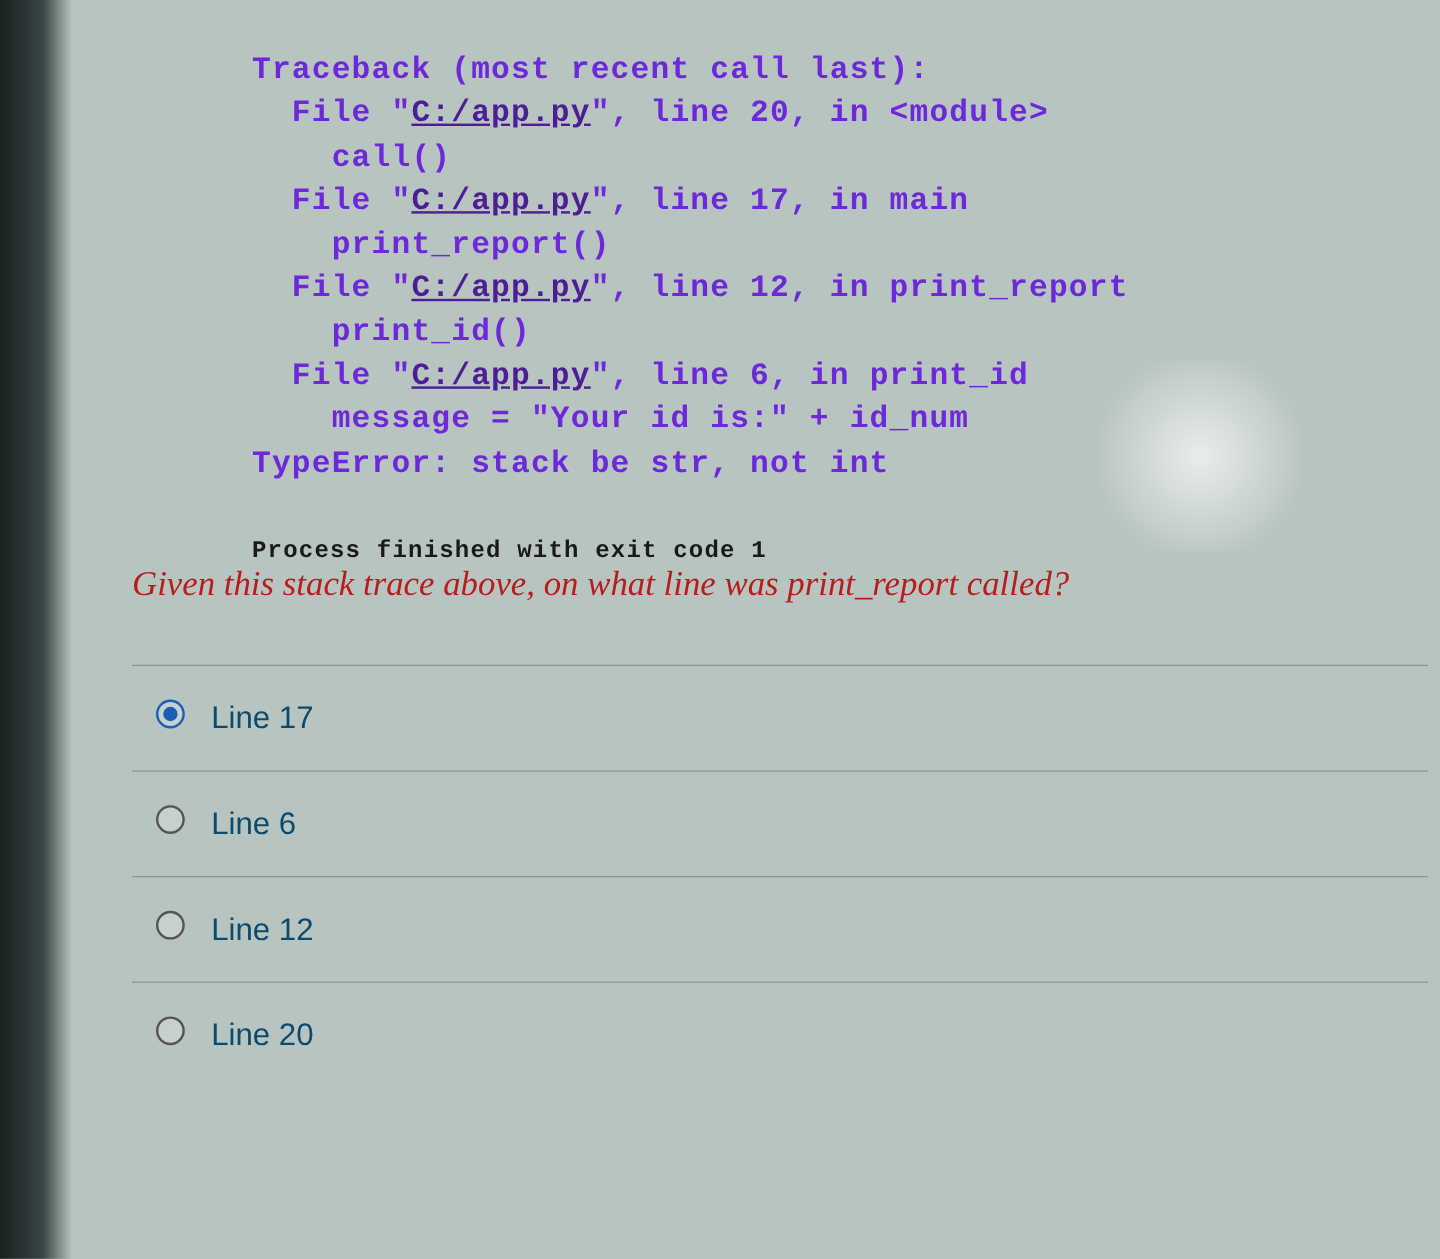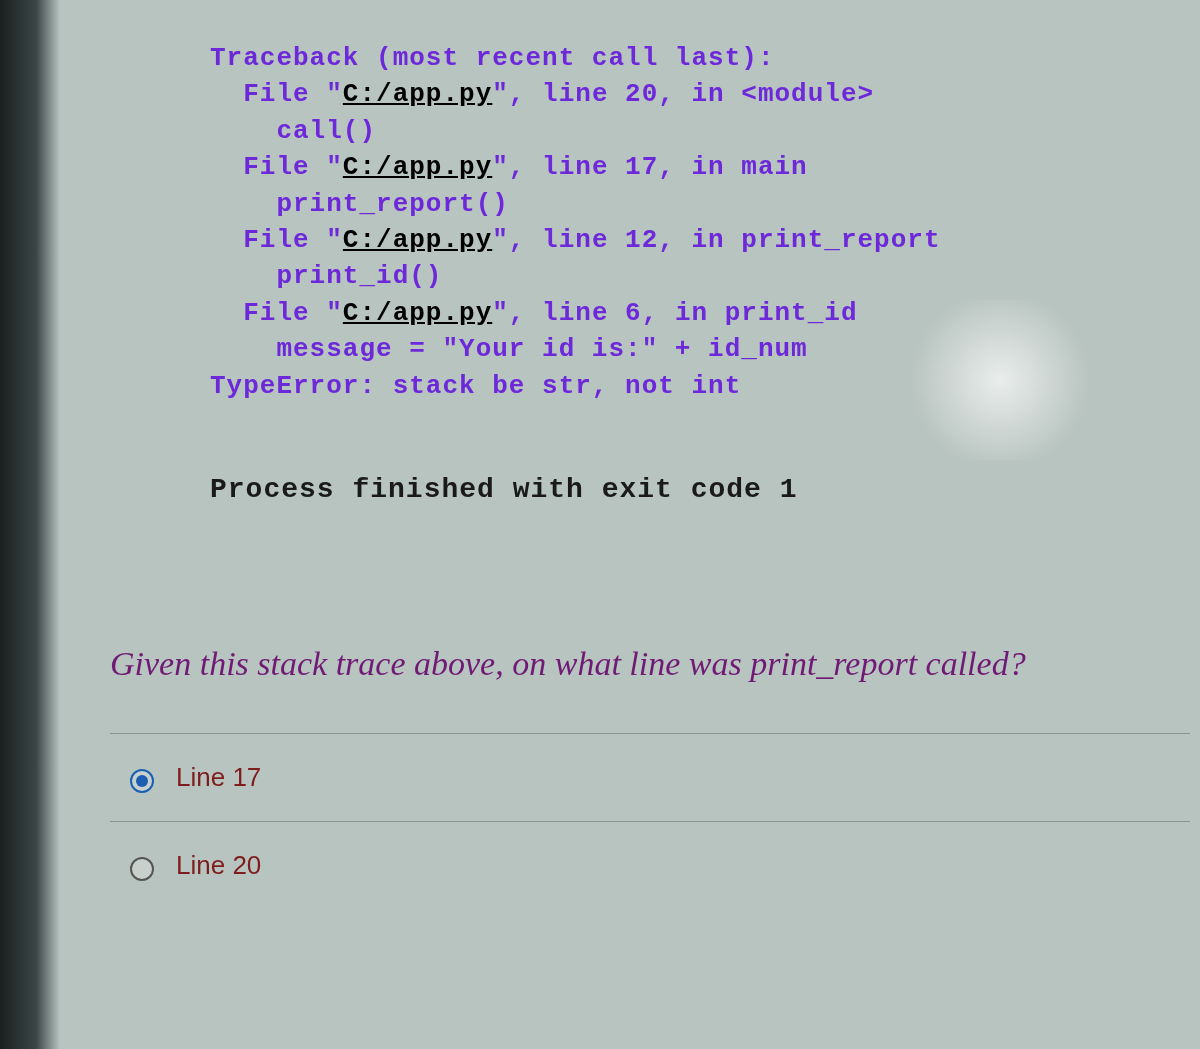--- a/index.html
+++ b/index.html
@@ -34,51 +34,50 @@
     line-height: 1.4;
     color: #1a1a1a;
     margin-left: 120px;
     white-space: pre;
     letter-spacing: 1px;
   }
   .tb-red {
     color: #6d28d9;
   }
   .tb-link {
-    color: #000000;
+    color: #4c1d95;
     text-decoration: underline;
   }
   .process-line {
     font-family: "Courier New", Courier, monospace;
     font-weight: bold;
-    font-size: 28px;
+    font-size: 20px;
     color: #1a1a1a;
     margin-left: 120px;
-    margin-top: 70px;
+    margin-top: 44px;
     letter-spacing: 1px;
   }
   .question {
     font-family: Georgia, "Times New Roman", serif;
     font-style: italic;
-    font-size: 34px;
-    color: #701a75;
-    margin-top: 140px;
+    font-size: 29px;
+    color: #b91c1c;
     margin-left: 20px;
   }
   .options {
     margin-top: 50px;
     margin-left: 20px;
   }
   .option-row {
     display: flex;
-    align-items: flex-end;
+    align-items: flex-start;
     padding: 28px 0 28px 20px;
     border-top: 1px solid #8a9590;
     font-size: 26px;
-    color: #7f1d1d;
+    color: #0c4a6e;
     cursor: pointer;
   }
   .option-row:last-child {
     border-bottom: none;
   }
   .radio {
     width: 24px;
     height: 24px;
     border: 2px solid #555;
     border-radius: 50%;
@@ -130,19 +129,27 @@
 
   <div class="question">Given this stack trace above, on what line was print_report called?</div>
 
   <div class="options">
     <div class="option-row">
       <span class="radio selected"></span>
       <span>Line 17</span>
     </div>
     <div class="option-row">
       <span class="radio"></span>
+      <span>Line 6</span>
+    </div>
+    <div class="option-row">
+      <span class="radio"></span>
+      <span>Line 12</span>
+    </div>
+    <div class="option-row">
+      <span class="radio"></span>
       <span>Line 20</span>
     </div>
   </div>
 
 </div>
 
 <div class="glare"></div>
 
 </body></html>

